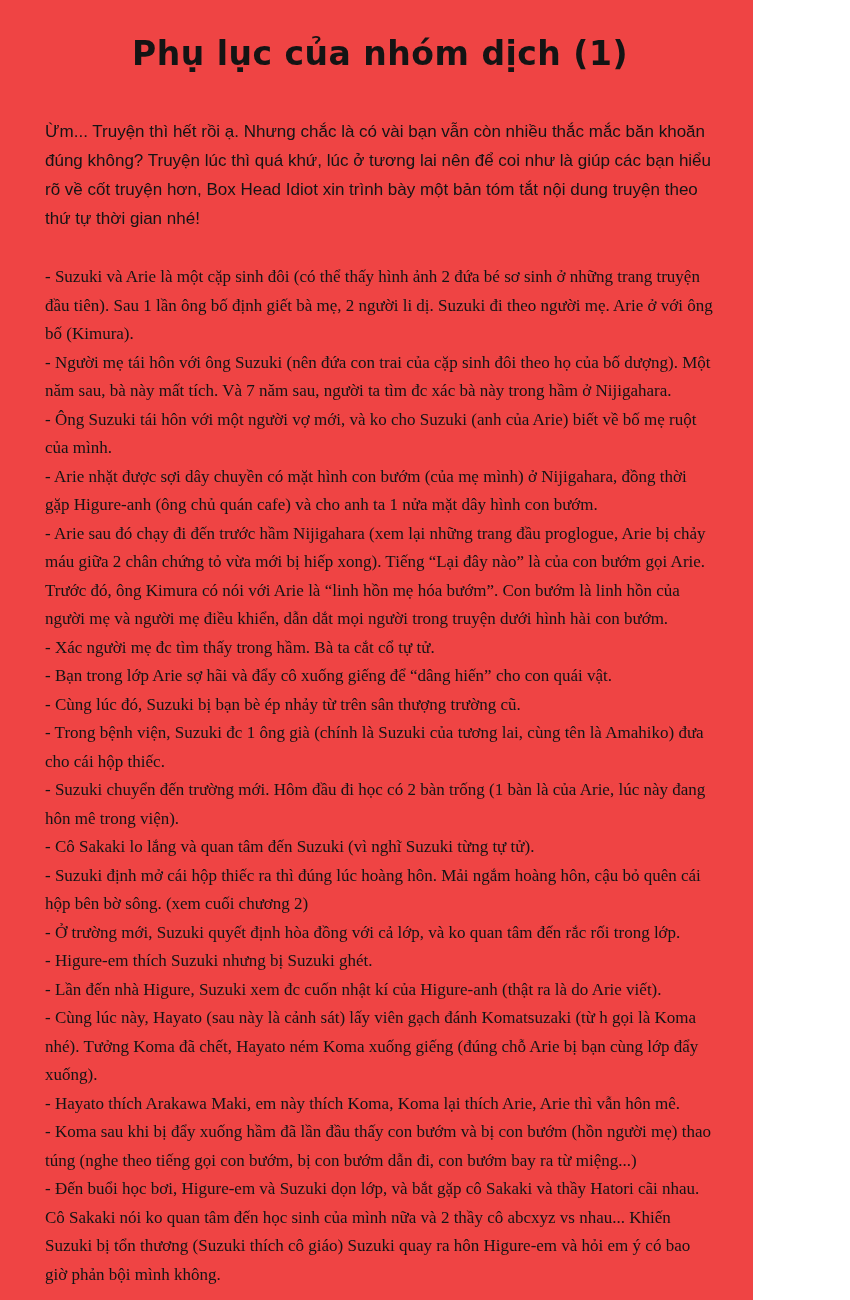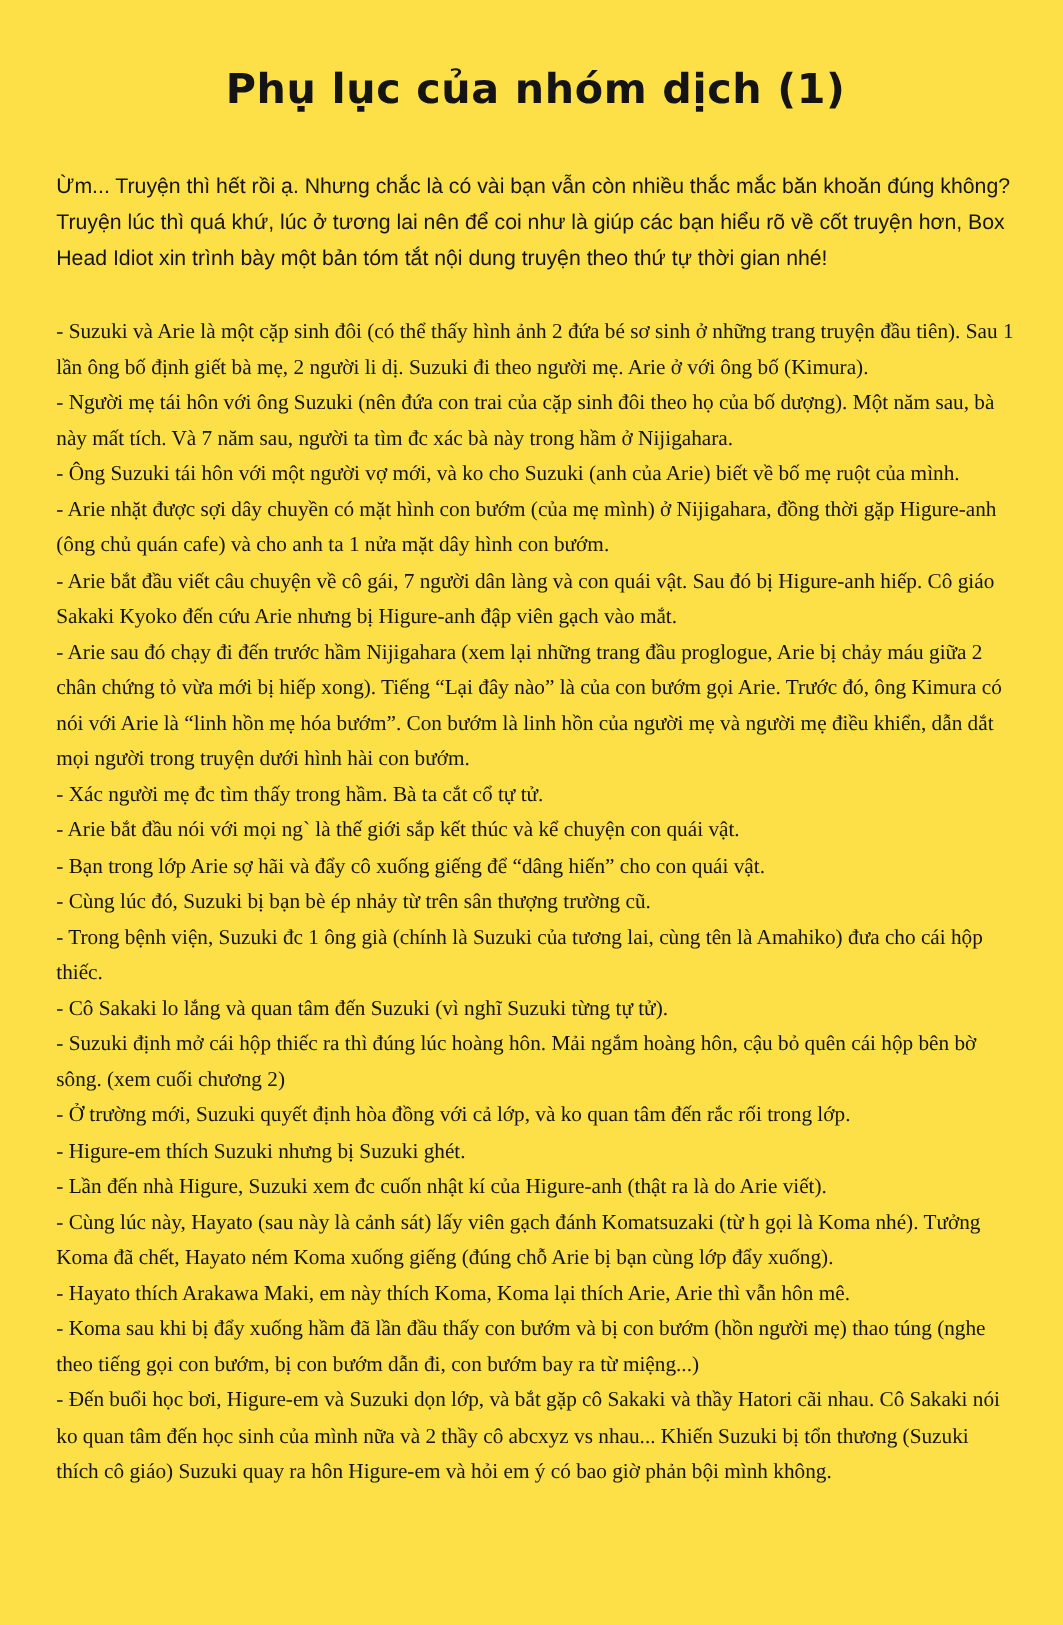--- a/index.html
+++ b/index.html
@@ -9,24 +9,24 @@
   }
   body {
     width: 850px;
     height: 1300px;
     overflow: hidden;
     font-family: "Liberation Sans", sans-serif;
     color: #141414;
   }
   .page {
     box-sizing: border-box;
-    width: 850px;
+    width: 753px;
     height: 1300px;
-    padding: 45px 38px 20px 45px;
-    background: #fde047;
+    padding: 28px 38px 20px 45px;
+    background: #ef4444;
   }
   .title {
     font-family: "DejaVu Sans", sans-serif;
     font-size: 33px;
     font-weight: bold;
     text-align: center;
     margin: 6px 0 44px 0;
     letter-spacing: 0.5px;
   }
   .intro {
@@ -49,27 +49,26 @@
 <div class="page">
   <h1 class="title">Phụ lục của nhóm dịch (1)</h1>
 
   <p class="intro">Ừm... Truyện thì hết rồi ạ. Nhưng chắc là có vài bạn vẫn còn nhiều thắc mắc băn khoăn đúng không? Truyện lúc thì quá khứ, lúc ở tương lai nên để coi như là giúp các bạn hiểu rõ về cốt truyện hơn, Box Head Idiot xin trình bày một bản tóm tắt nội dung truyện theo thứ tự thời gian nhé!</p>
 
   <div class="bullets">
       <p>- Suzuki và Arie là một cặp sinh đôi (có thể thấy hình ảnh 2 đứa bé sơ sinh ở những trang truyện đầu tiên). Sau 1 lần ông bố định giết bà mẹ, 2 người li dị. Suzuki đi theo người mẹ. Arie ở với ông bố (Kimura).</p>
       <p>- Người mẹ tái hôn với ông Suzuki (nên đứa con trai của cặp sinh đôi theo họ của bố dượng). Một năm sau, bà này mất tích. Và 7 năm sau, người ta tìm đc xác bà này trong hầm ở Nijigahara.</p>
       <p>- Ông Suzuki tái hôn với một người vợ mới, và ko cho Suzuki (anh của Arie) biết về bố mẹ ruột của mình.</p>
       <p>- Arie nhặt được sợi dây chuyền có mặt hình con bướm (của mẹ mình) ở Nijigahara, đồng thời gặp Higure-anh (ông chủ quán cafe) và cho anh ta 1 nửa mặt dây hình con bướm.</p>
-      <p>- Arie bắt đầu viết câu chuyện về cô gái, 7 người dân làng và con quái vật. Sau đó bị Higure-anh hiếp. Cô giáo Sakaki Kyoko đến cứu Arie nhưng bị Higure-anh đập viên gạch vào mắt.</p>
       <p>- Arie sau đó chạy đi đến trước hầm Nijigahara (xem lại những trang đầu proglogue, Arie bị chảy máu giữa 2 chân chứng tỏ vừa mới bị hiếp xong). Tiếng “Lại đây nào” là của con bướm gọi Arie. Trước đó, ông Kimura có nói với Arie là “linh hồn mẹ hóa bướm”. Con bướm là linh hồn của người mẹ và người mẹ điều khiển, dẫn dắt mọi người trong truyện dưới hình hài con bướm.</p>
       <p>- Xác người mẹ đc tìm thấy trong hầm. Bà ta cắt cổ tự tử.</p>
-      <p>- Arie bắt đầu nói với mọi ng` là thế giới sắp kết thúc và kể chuyện con quái vật.</p>
       <p>- Bạn trong lớp Arie sợ hãi và đẩy cô xuống giếng để “dâng hiến” cho con quái vật.</p>
       <p>- Cùng lúc đó, Suzuki bị bạn bè ép nhảy từ trên sân thượng trường cũ.</p>
       <p>- Trong bệnh viện, Suzuki đc 1 ông già (chính là Suzuki của tương lai, cùng tên là Amahiko) đưa cho cái hộp thiếc.</p>
+      <p>- Suzuki chuyển đến trường mới. Hôm đầu đi học có 2 bàn trống (1 bàn là của Arie, lúc này đang hôn mê trong viện).</p>
       <p>- Cô Sakaki lo lắng và quan tâm đến Suzuki (vì nghĩ Suzuki từng tự tử).</p>
       <p>- Suzuki định mở cái hộp thiếc ra thì đúng lúc hoàng hôn. Mải ngắm hoàng hôn, cậu bỏ quên cái hộp bên bờ sông. (xem cuối chương 2)</p>
       <p>- Ở trường mới, Suzuki quyết định hòa đồng với cả lớp, và ko quan tâm đến rắc rối trong lớp.</p>
       <p>- Higure-em thích Suzuki nhưng bị Suzuki ghét.</p>
       <p>- Lần đến nhà Higure, Suzuki xem đc cuốn nhật kí của Higure-anh (thật ra là do Arie viết).</p>
       <p>- Cùng lúc này, Hayato (sau này là cảnh sát) lấy viên gạch đánh Komatsuzaki (từ h gọi là Koma nhé). Tưởng Koma đã chết, Hayato ném Koma xuống giếng (đúng chỗ Arie bị bạn cùng lớp đẩy xuống).</p>
       <p>- Hayato thích Arakawa Maki, em này thích Koma, Koma lại thích Arie, Arie thì vẫn hôn mê.</p>
       <p>- Koma sau khi bị đẩy xuống hầm đã lần đầu thấy con bướm và bị con bướm (hồn người mẹ) thao túng (nghe theo tiếng gọi con bướm, bị con bướm dẫn đi, con bướm bay ra từ miệng...)</p>
       <p>- Đến buổi học bơi, Higure-em và Suzuki dọn lớp, và bắt gặp cô Sakaki và thầy Hatori cãi nhau. Cô Sakaki nói ko quan tâm đến học sinh của mình nữa và 2 thầy cô abcxyz vs nhau... Khiến Suzuki bị tổn thương (Suzuki thích cô giáo) Suzuki quay ra hôn Higure-em và hỏi em ý có bao giờ phản bội mình không.</p>
     </div>

